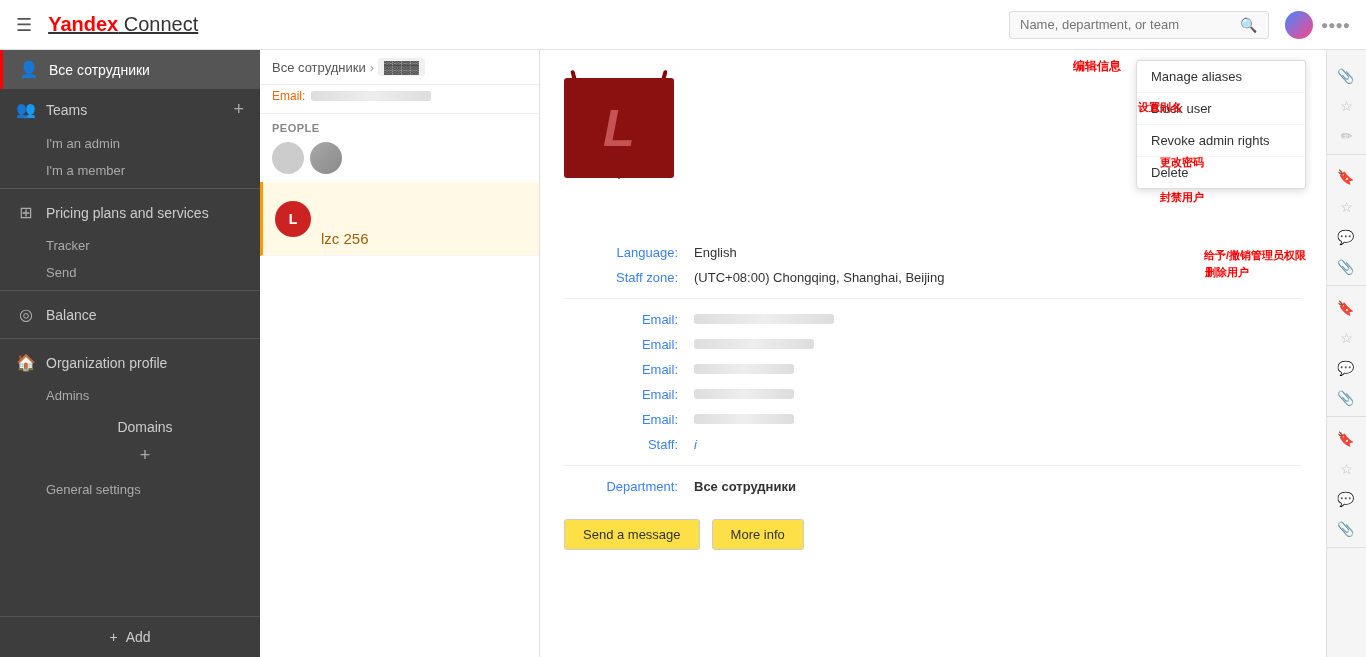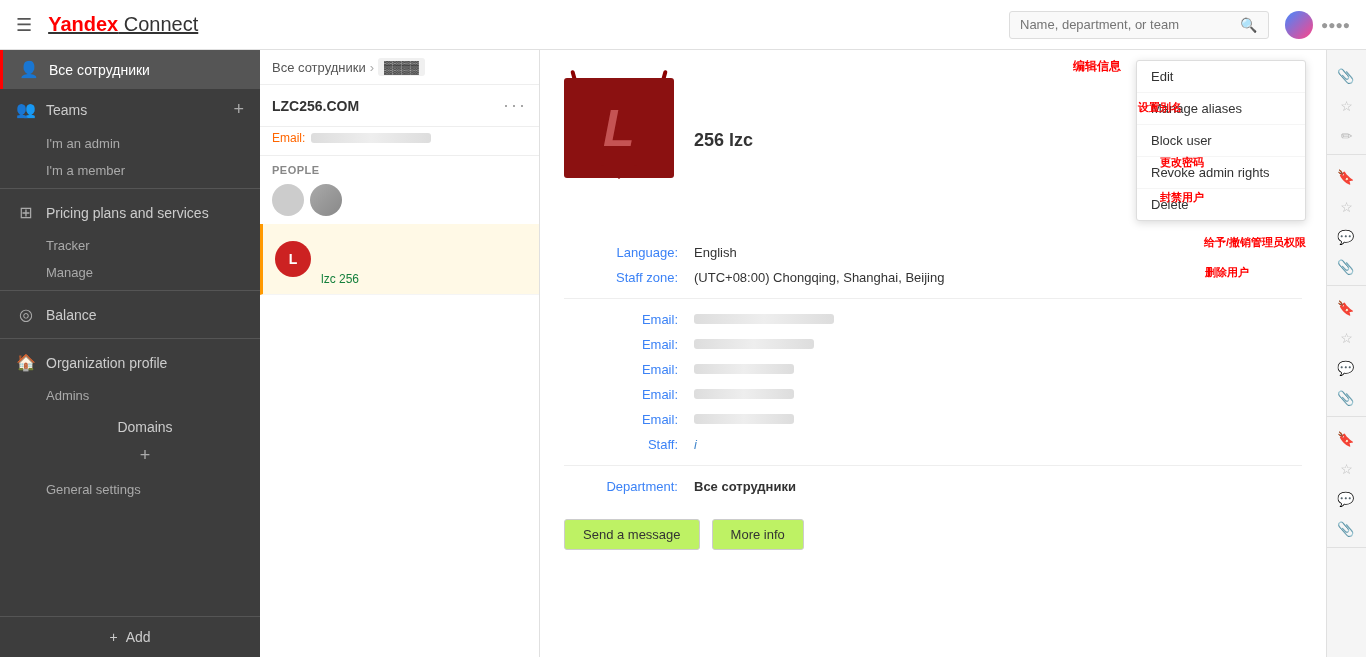--- a/index.html
+++ b/index.html
@@ -185,21 +185,21 @@
       background: #cc2222;
       border-radius: 50%;
       display: flex;
       align-items: center;
       justify-content: center;
       color: #fff;
       font-weight: bold;
       font-size: 14px;
       flex-shrink: 0;
     }
-    .person-name { font-size: 12px; color: #15803d; margin-top: 40px; }
+    .person-name { font-size: 15px; color: #a16207; margin-top: 40px; }
 
     
     .detail-panel {
       flex: 1;
       background: #fff;
       overflow-y: auto;
       padding: 20px 24px;
       position: relative;
     }
 
@@ -264,21 +264,21 @@
     
     .action-buttons {
       display: flex;
       gap: 12px;
       margin-top: 20px;
     }
     .btn-outline {
       padding: 7px 18px;
       border: 1px solid #ccc;
       border-radius: 3px;
-      background: #bef264;
+      background: #fde047;
       cursor: pointer;
       font-size: 13px;
       color: #333;
     }
 
     
     .right-sidebar {
       width: 40px;
       background: #f5f5f5;
       border-left: 1px solid #e0e0e0;
@@ -348,21 +348,21 @@
     <div class="sidebar-sub">I'm an admin</div>
     <div class="sidebar-sub">I'm a member</div>
 
     <hr class="sidebar-divider">
 
     <div class="sidebar-item">
       <span class="icon">⊞</span>
       <span class="label">Pricing plans and services</span>
     </div>
     <div class="sidebar-sub">Tracker</div>
-    <div class="sidebar-sub">Manage</div>
+    <div class="sidebar-sub">Send</div>
 
     <hr class="sidebar-divider">
 
     <div class="sidebar-item">
       <span class="icon">◎</span>
       <span class="label">Balance</span>
     </div>
 
     <hr class="sidebar-divider">
 
@@ -387,24 +387,20 @@
 
   <div class="content-area">
 
     <div class="people-panel">
       <div class="breadcrumb-bar">
         <span class="breadcrumb-link">Все сотрудники</span>
         <span class="breadcrumb-sep">›</span>
         <span class="breadcrumb-current">▓▓▓▓</span>
       </div>
 
-      <div class="org-header">
-        <span class="org-name">LZC256.COM</span>
-        <span class="dots-menu">···</span>
-      </div>
 
       <div class="email-row">
         <span class="email-label">Email:</span>
         <span class="email-value-blur"></span>
       </div>
 
       <div class="people-section-label">PEOPLE</div>
 
       <div class="people-avatars">
         <div class="people-avatar" style="background:#ccc;"></div>
@@ -419,49 +415,45 @@
           <span class="person-name">lzc 256</span>
         </div>
       </div>
     </div>
 
     <div class="detail-panel">
 
       <div style="position:absolute; top:8px; right:205px; color:#f00; font-size:12px; font-weight:bold; z-index:300; pointer-events:none;">编辑信息</div>
 
       <div class="context-menu">
-        <div class="context-menu-item">Edit</div>
         <div class="context-menu-item">Manage aliases</div>
         <div class="context-menu-item">Block user</div>
         <div class="context-menu-item">Revoke admin rights</div>
         <div class="context-menu-item">Delete</div>
       </div>
 
       <div class="profile-header">
 
         <div style="position:relative; width:110px; height:150px; flex-shrink:0;">
 
           <div style="position:absolute;top:0;left:8px;width:4px;height:14px;background:#8b0000;border-radius:2px;transform:rotate(-15deg);"></div>
           <div style="position:absolute;top:0;right:8px;width:4px;height:14px;background:#8b0000;border-radius:2px;transform:rotate(15deg);"></div>
           <div style="position:absolute;top:8px;left:0;right:0;height:100px;background:#8b1111;border-radius:3px;display:flex;align-items:center;justify-content:center;">
 
             <div style="position:absolute;bottom:-1px;left:50%;transform:translateX(-50%);width:0;height:0;border-left:22px solid transparent;border-right:22px solid transparent;border-top:18px solid #8b1111;"></div>
             <span style="font-size:52px;color:rgba(255,150,150,0.5);font-weight:bold;font-style:italic;z-index:1;">L</span>
           </div>
         </div>
 
-        <div style="flex:1; padding-top:60px;">
-          <div style="font-size:18px;color:#333;font-weight:bold;">256 lzc</div>
-        </div>
       </div>
 
       <div style="position:absolute; top:50px; left:598px; color:#f00; font-size:11px; font-weight:bold; pointer-events:none; z-index:250;">设置别名</div>
       <div style="position:absolute; top:105px; left:620px; color:#f00; font-size:11px; font-weight:bold; pointer-events:none; z-index:250;">更改密码</div>
       <div style="position:absolute; top:140px; left:620px; color:#f00; font-size:11px; font-weight:bold; pointer-events:none; z-index:250;">封禁用户</div>
-      <div style="position:absolute; top:185px; right:20px; color:#f00; font-size:11px; font-weight:bold; pointer-events:none; z-index:250;">给予/撤销管理员权限</div>
+      <div style="position:absolute; top:198px; right:20px; color:#f00; font-size:11px; font-weight:bold; pointer-events:none; z-index:250;">给予/撤销管理员权限</div>
       <div style="position:absolute; top:215px; left:665px; color:#f00; font-size:11px; font-weight:bold; pointer-events:none; z-index:250;">删除用户</div>
 
       <div style="margin-top:16px;">
         <div class="field-row">
           <span class="field-label">Language:</span>
           <span class="field-value">English</span>
         </div>
         <div class="field-row">
           <span class="field-label">Staff zone:</span>
           <span class="field-value">(UTC+08:00) Chongqing, Shanghai, Beijing</span>

